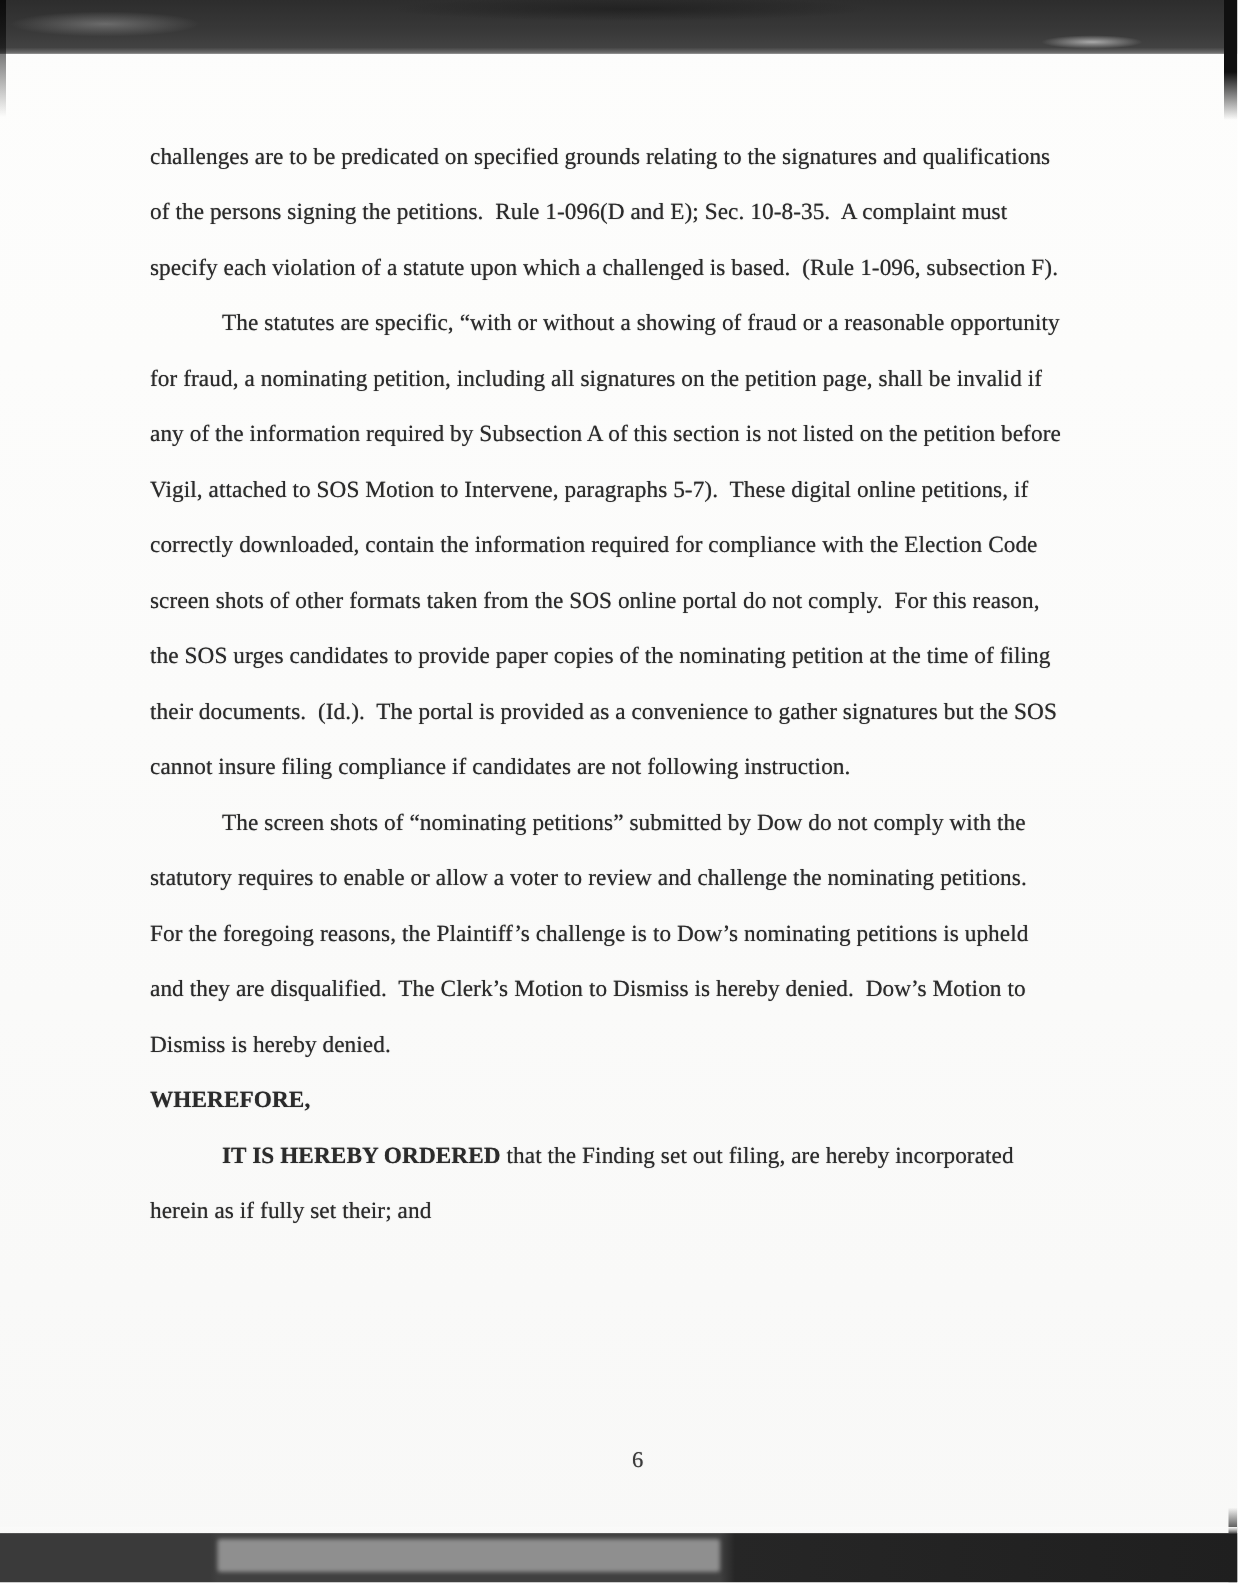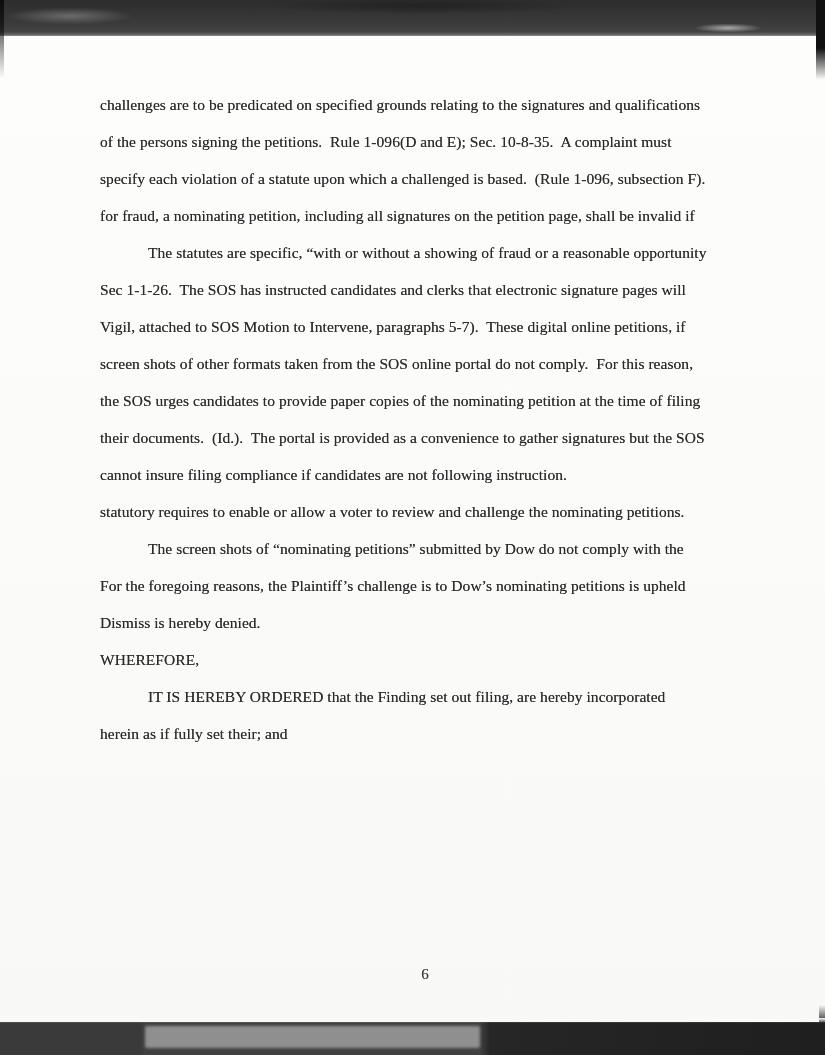--- a/index.html
+++ b/index.html
@@ -63,21 +63,21 @@
     left: 100px;
     width: 660px;
     font-size: 15.5px;
     line-height: 37px;
     color: #2b2b2b;
     text-shadow: 0 0 0.6px rgba(50,50,50,0.75);
     letter-spacing: 0.05px;
   }
   .line   { white-space: pre; height: 37px; }
   .indent { padding-left: 48px; }
-  .bold   { font-weight: normal; }
+  .bold   { font-weight: bold; }
   .underline { }
 
   .pageno {
     position: absolute;
     top: 966px;
     left: 100px;
     width: 650px;
     text-align: center;
     font-size: 15px;
     color: #3a3a3a;
@@ -92,31 +92,33 @@
   <div class="band-top"></div>
 
   <div class="edge-left-top"></div>
   <div class="edge-right-top"></div>
   <div class="edge-right-bottom"></div>
 
   <div class="textblock">
       <div class="line"><span>challenges are to be predicated on specified grounds relating to the signatures and qualifications</span></div>
       <div class="line"><span>of the persons signing the petitions.  Rule 1-096(D and E); Sec. 10-8-35.  A complaint must</span></div>
       <div class="line"><span>specify each violation of a statute upon which a challenged is based.  (Rule 1-096, subsection F).</span></div>
+      <div class="line indent"><span>The statutes are specific, “with or without a showing of fraud or a reasonable opportunity</span></div>
       <div class="line"><span>for fraud, a nominating petition, including all signatures on the petition page, shall be invalid if</span></div>
-      <div class="line indent"><span>The statutes are specific, “with or without a showing of fraud or a reasonable opportunity</span></div>
-      <div class="line"><span>Sec 1-1-26.  The SOS has instructed candidates and clerks that electronic signature pages will</span></div>
+      <div class="line"><span>any of the information required by Subsection A of this section is not listed on the petition before</span></div>
       <div class="line"><span>Vigil, attached to SOS Motion to Intervene, paragraphs 5-7).  These digital online petitions, if</span></div>
+      <div class="line"><span>correctly downloaded, contain the information required for compliance with the Election Code</span></div>
       <div class="line"><span>screen shots of other formats taken from the SOS online portal do not comply.  For this reason,</span></div>
       <div class="line"><span>the SOS urges candidates to provide paper copies of the nominating petition at the time of filing</span></div>
       <div class="line"><span>their documents.  (</span><span class="underline">Id</span><span>.).  The portal is provided as a convenience to gather signatures but the SOS</span></div>
       <div class="line"><span>cannot insure filing compliance if candidates are not following instruction.</span></div>
+      <div class="line indent"><span>The screen shots of “nominating petitions” submitted by Dow do not comply with the</span></div>
       <div class="line"><span>statutory requires to enable or allow a voter to review and challenge the nominating petitions.</span></div>
-      <div class="line indent"><span>The screen shots of “nominating petitions” submitted by Dow do not comply with the</span></div>
       <div class="line"><span>For the foregoing reasons, the Plaintiff’s challenge is to Dow’s nominating petitions is upheld</span></div>
+      <div class="line"><span>and they are disqualified.  The Clerk’s Motion to Dismiss is hereby denied.  Dow’s Motion to</span></div>
       <div class="line"><span>Dismiss is hereby denied.</span></div>
       <div class="line"><span class="bold">WHEREFORE,</span></div>
       <div class="line indent"><span class="bold">IT IS HEREBY ORDERED</span><span> that the Finding set out filing, are hereby incorporated</span></div>
       <div class="line"><span>herein as if fully set their; and</span></div>
     </div>
 
   <div class="pageno">6</div>
 
   <div class="band-bottom">
     <div class="fade-top"></div>

